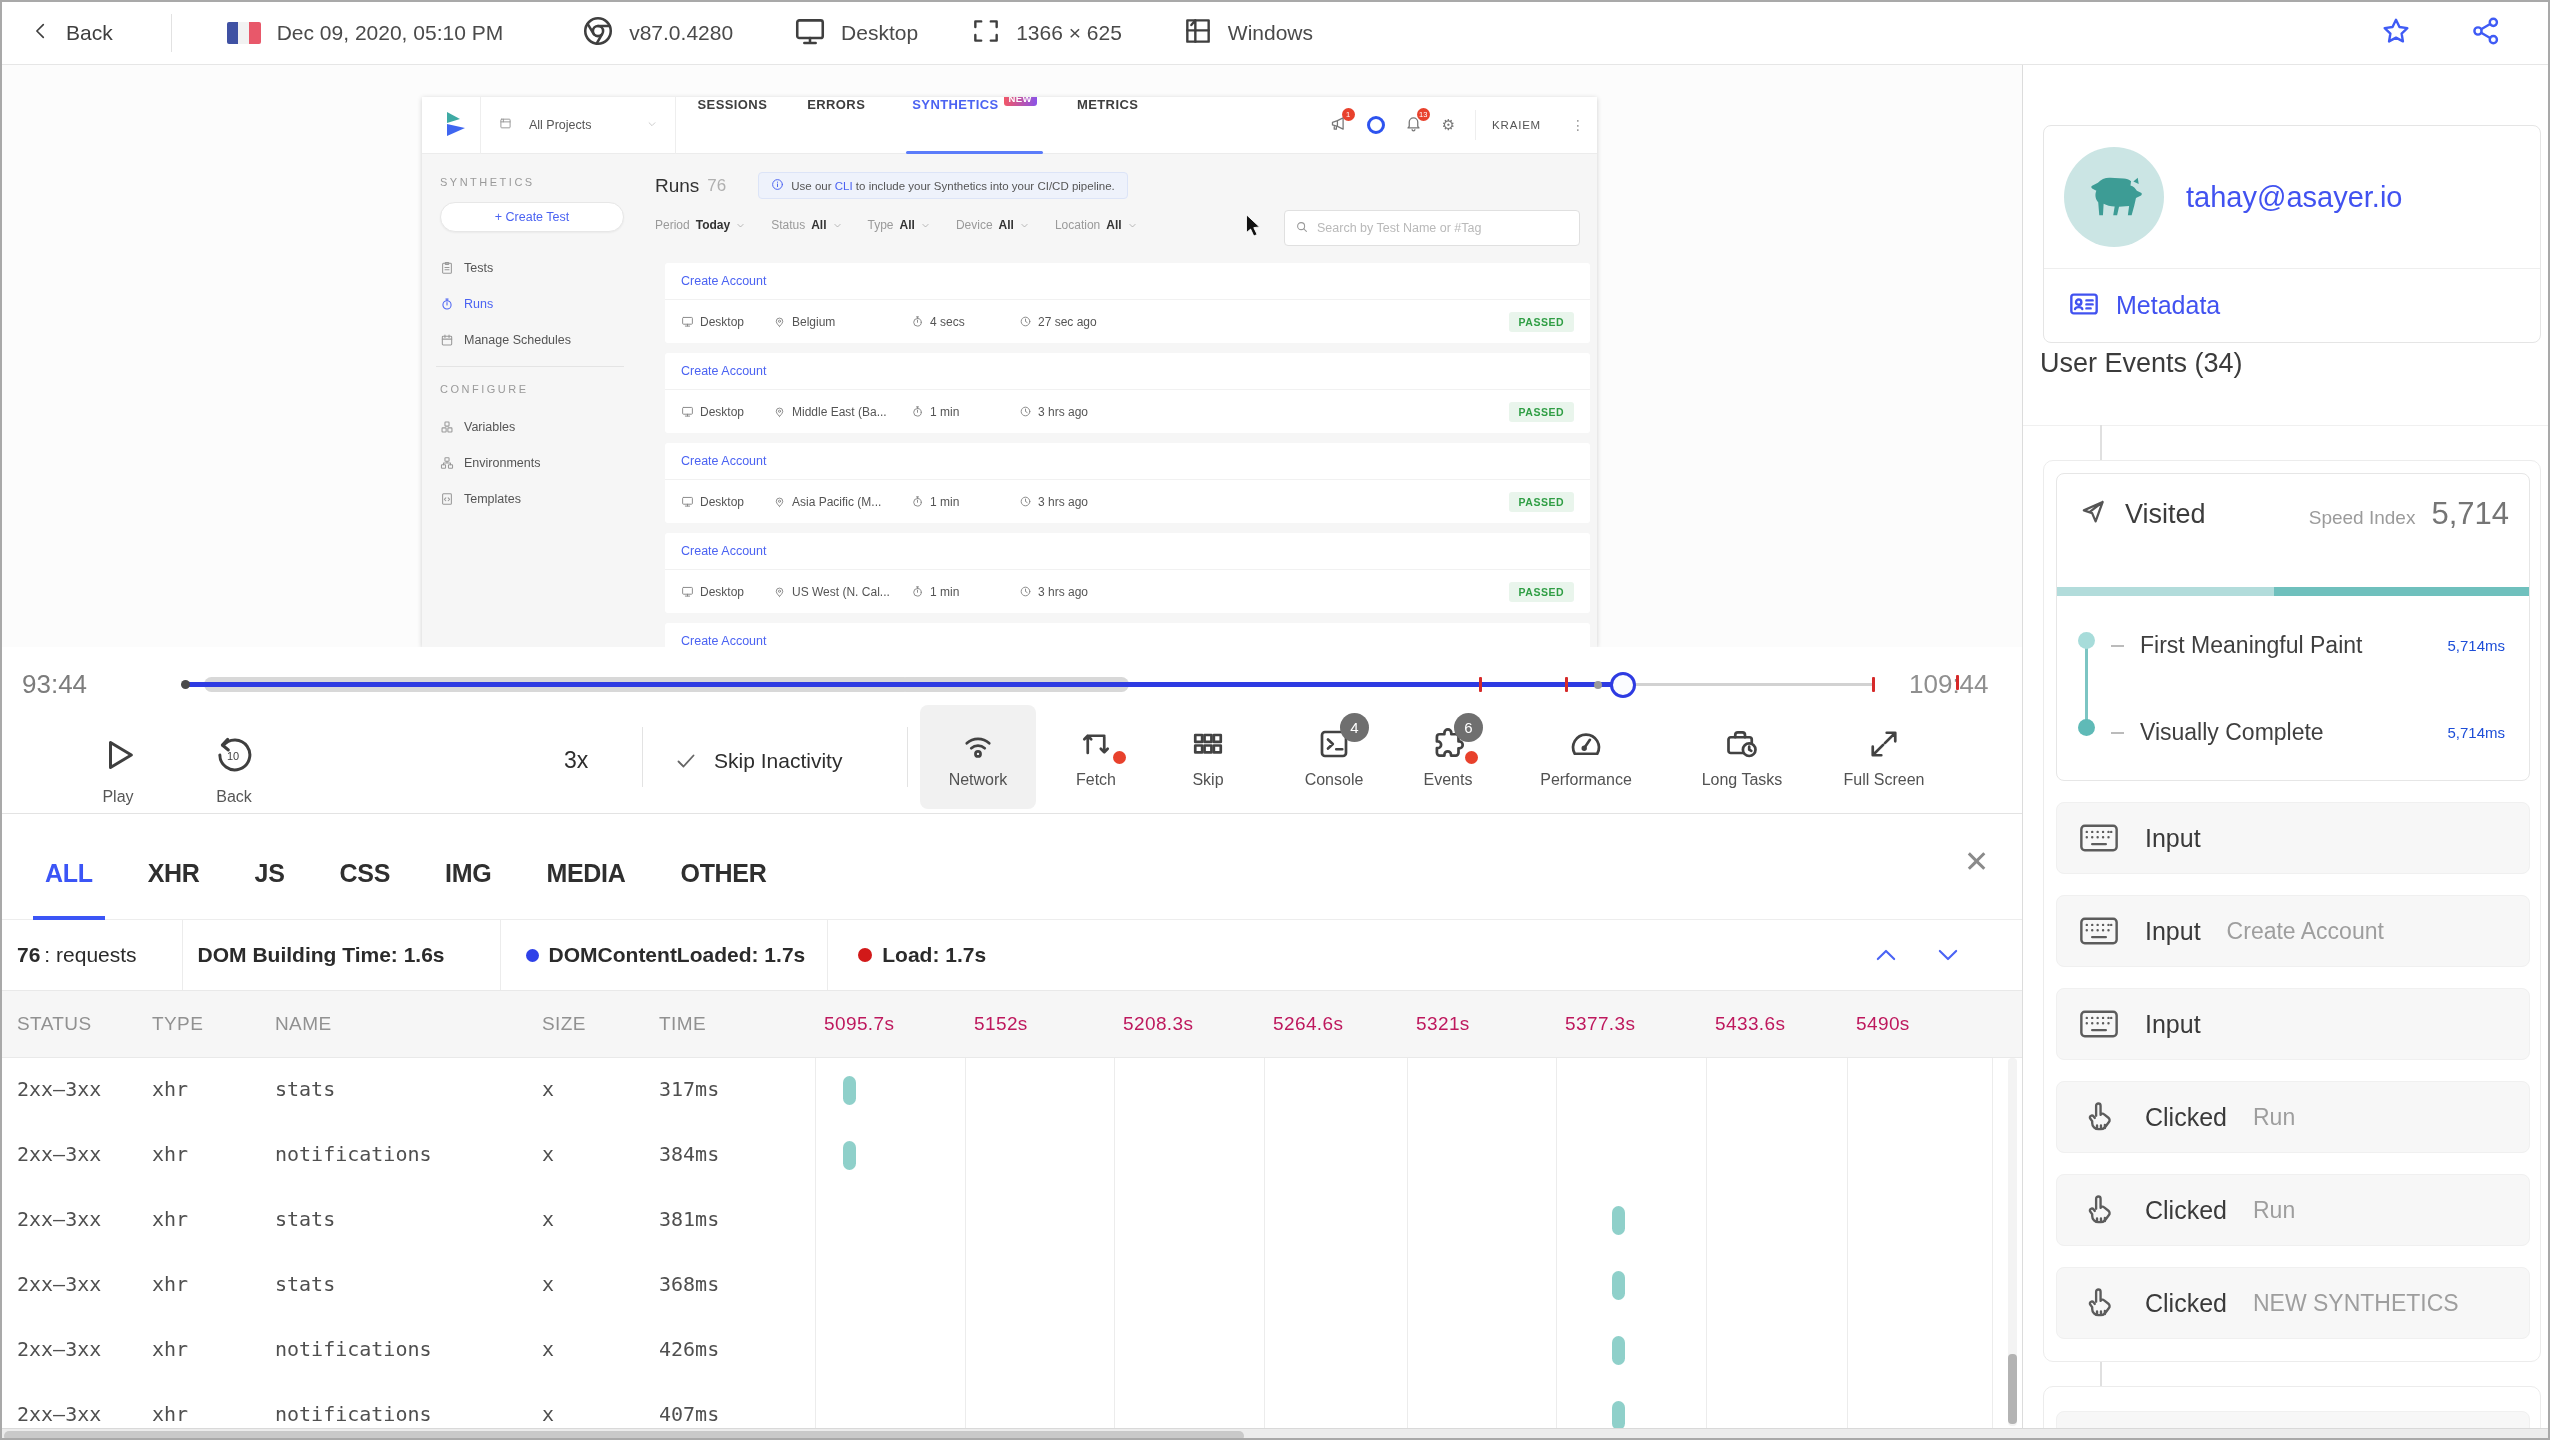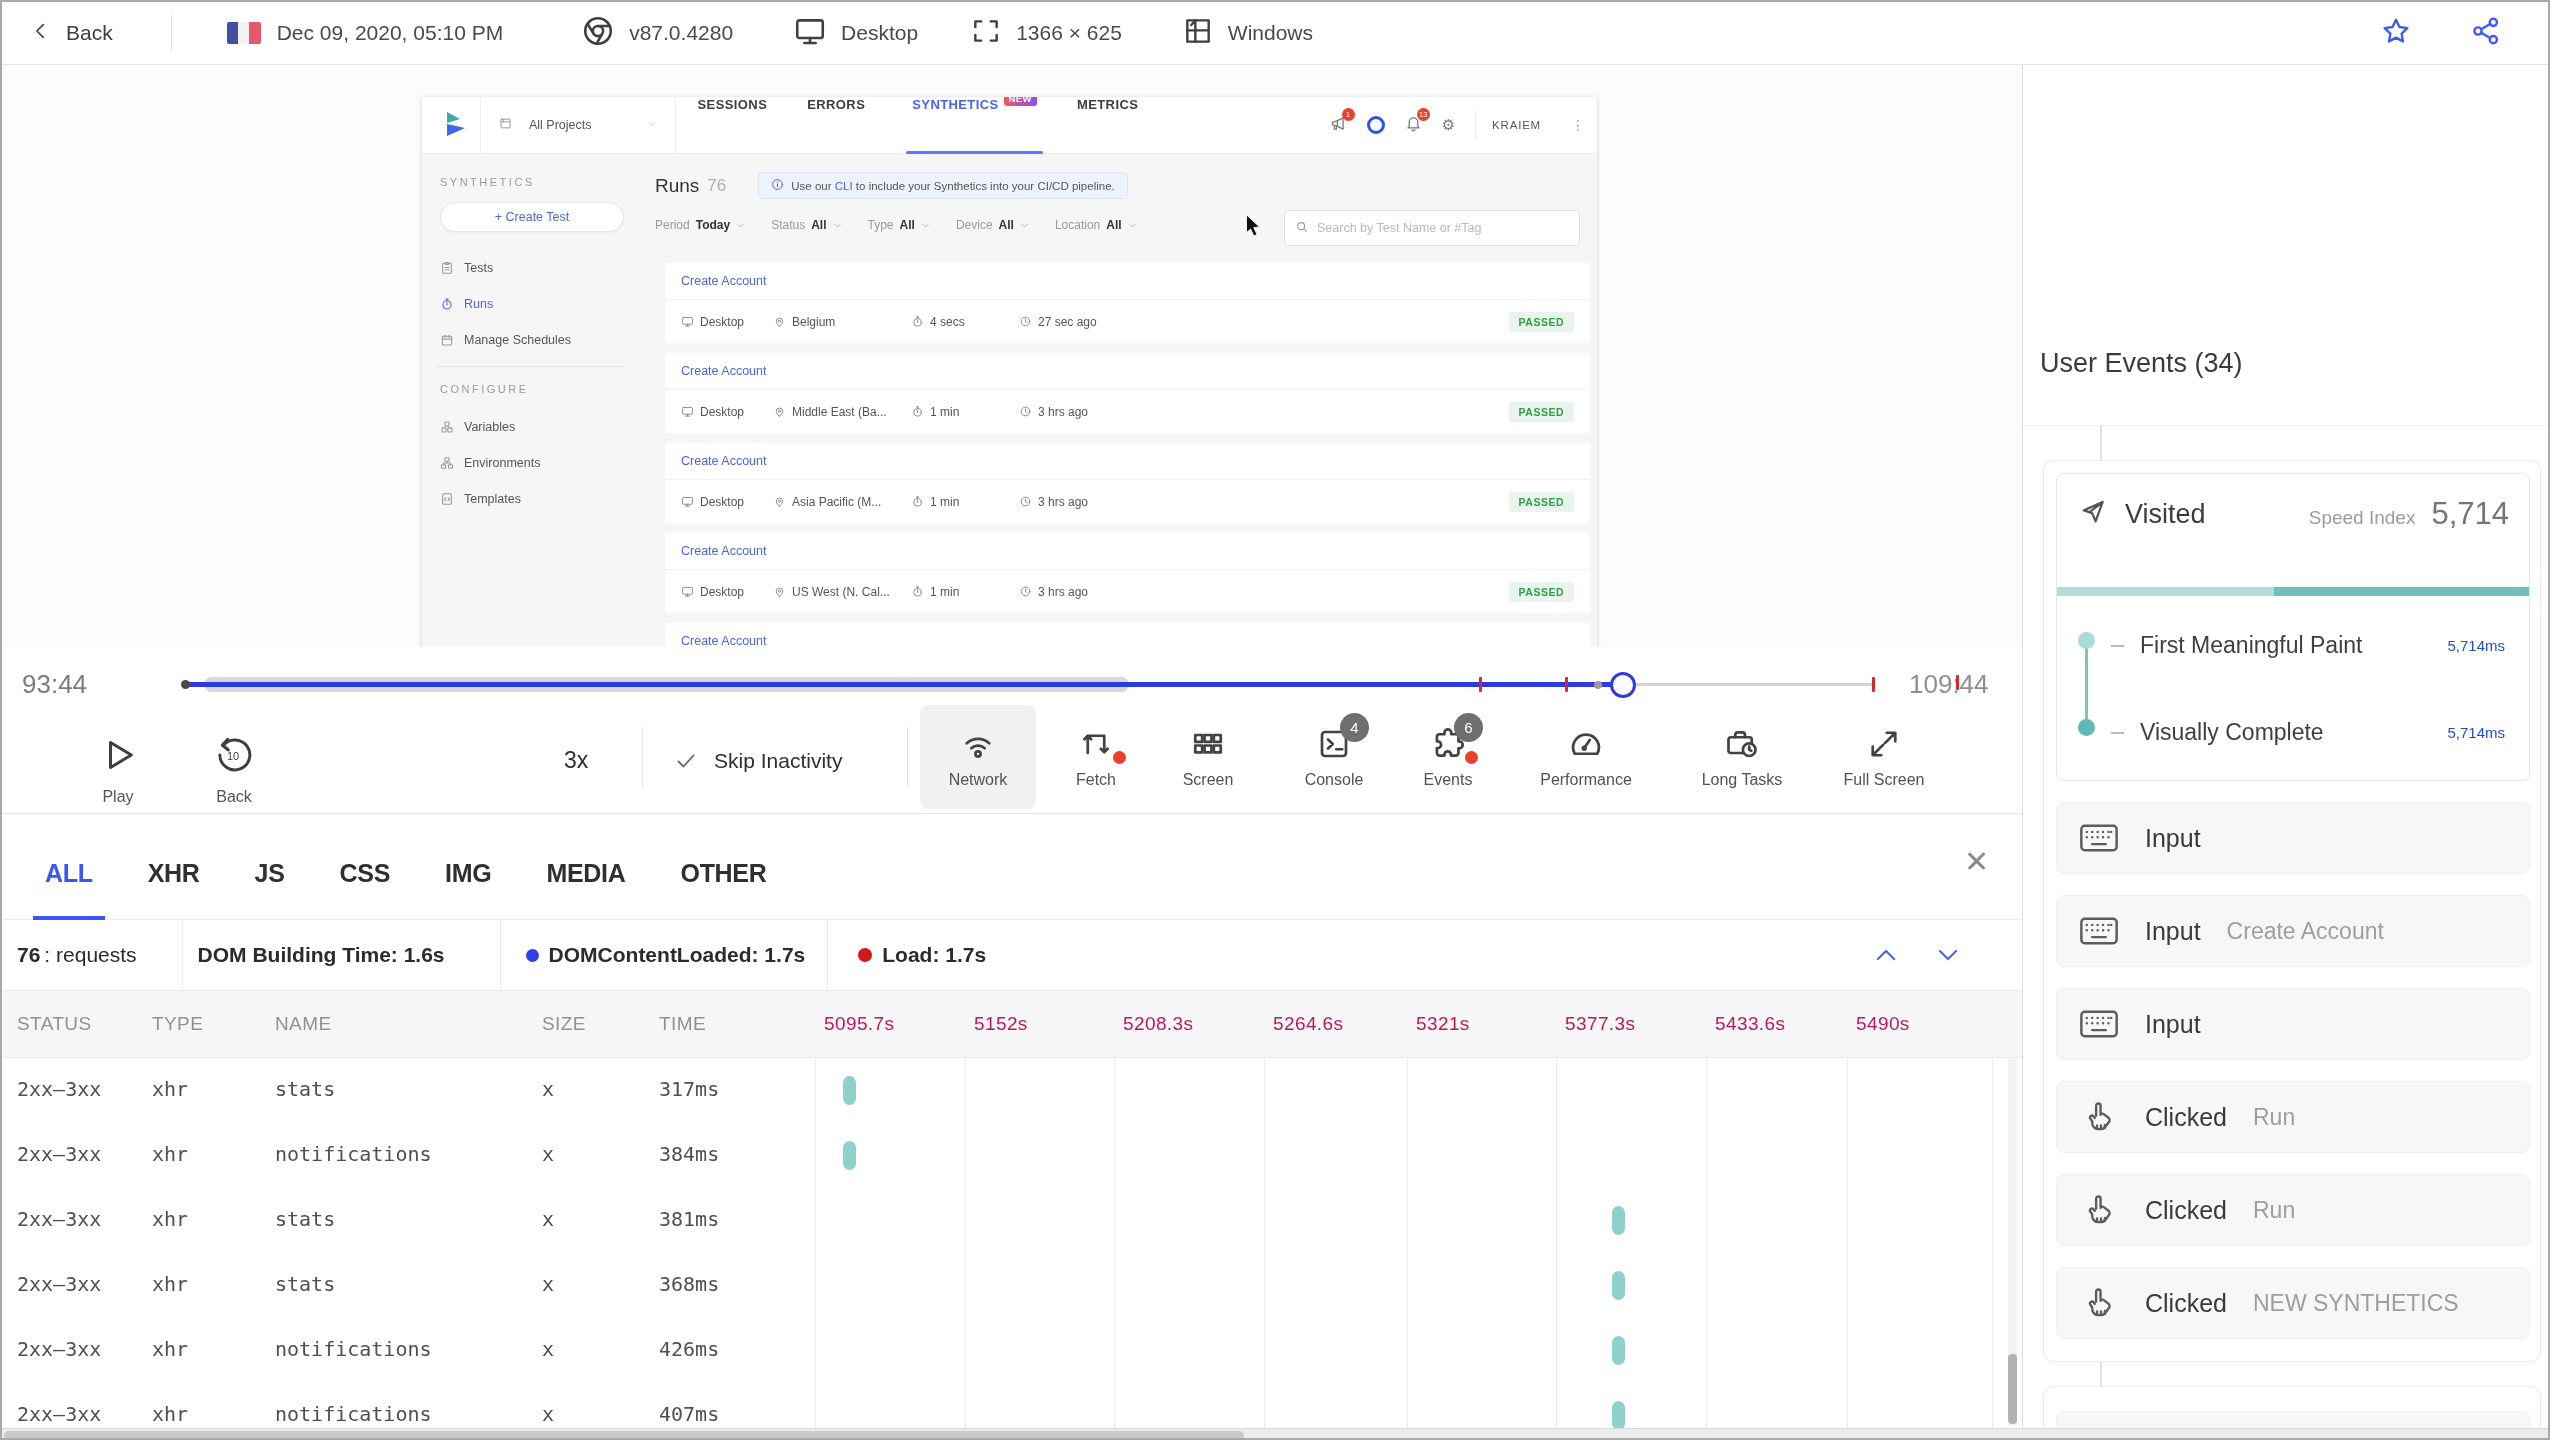--- a/index.html
+++ b/index.html
@@ -664,21 +664,21 @@
       <span class="icon-wrap">
           <svg width="36" height="36" viewBox="0 0 24 24" stroke-width="1.5">
             <rect x="3.5" y="6" width="4.6" height="4.6"></rect>
             <rect x="9.7" y="6" width="4.6" height="4.6"></rect>
             <rect x="15.9" y="6" width="4.6" height="4.6"></rect>
             <rect x="3.5" y="13" width="4.6" height="4.6"></rect>
             <rect x="9.7" y="13" width="4.6" height="4.6"></rect>
             <rect x="15.9" y="13" width="4.6" height="4.6"></rect>
           </svg>
         </span>
-      <span class="lab">Screen</span>
+      <span class="lab">Skip</span>
     </div>
     <div class="panel-tile" style="left:1274px">
       <span class="icon-wrap">
         <svg width="36" height="36" viewBox="0 0 24 24" stroke-width="1.6">
             <rect x="4" y="4" width="16" height="16" rx="2"></rect>
             <path d="M8 9l3.2 3L8 15M13.5 15.5h4"></path>
           </svg>
         <span class="cnt-badge">4</span>
       </span>
       <span class="lab">Console</span>
@@ -847,20 +847,39 @@
         <div class="wbar" style="left:1610px"></div>
       </div>
     </div>
 
     <div class="v-scroll">
         <div class="v-thumb"></div>
       </div>
   </section>
 
   <aside class="sidebar">
+    <div class="profile-card">
+      <div class="profile-top">
+        <div class="avatar">
+          <svg width="62" height="62" viewBox="0 0 64 64" style="stroke:none;fill:#3d9c95">
+            <path d="M49 20c3 .9 5.4 3 6.6 5.6l4.3 2.1c1.1.6 1.1 2.1 0 2.7l-5.2 2.6-1.7 7.6-2.8 10.2h-3.9l1.3-9.5-10.4.7-2 8.8h-4l1.5-8.9c-4.4-.2-8.4-1.2-11.4-2.9l-.7 11.8h-3.8l-1.1-13.4c-2.9-3.3-3.7-7.9-1.9-11.9l-4.4-2.4c-1.1-.6-1.1-2.1 0-2.7l6-3c3-3.5 7.8-5.5 12.8-5.2l14 .8c2.7.2 5.2 1 7.4 2.8z"></path>
+            <path d="M52 16l4.5-4 1 6.5z"></path>
+          </svg>
+        </div>
+        <span class="email">tahay@asayer.io</span>
+      </div>
+      <div class="meta-row">
+        <span><svg width="32" height="32" viewBox="0 0 24 24" stroke-width="1.6">
+              <rect x="2.5" y="5" width="19" height="14" rx="1.8"></rect>
+              <circle cx="8" cy="10.6" r="2"></circle>
+              <path d="M5.3 15.8c.5-1.9 4.9-1.9 5.4 0M13.8 9.3h4.7M13.8 12.3h4.7M13.8 15.3h3.2"></path>
+            </svg></span>
+        <span class="meta-label">Metadata</span>
+      </div>
+    </div>
 
     <div class="events-title">User Events (34)</div>
     <div class="sb-div"></div>
     <div class="connector" style="top:360px;height:35px"></div>
 
     <div class="event-group" style="top:395px;height:902px">
       <div class="visited-card">
         <div class="vc-head">
           <span style="color:#555"><svg width="30" height="30" viewBox="0 0 24 24" stroke-width="1.6">
                 <path d="M20.5 4 10 12.1M20.5 4l-5.6 15.5-2.8-6.6L5.5 10.7z"></path>

